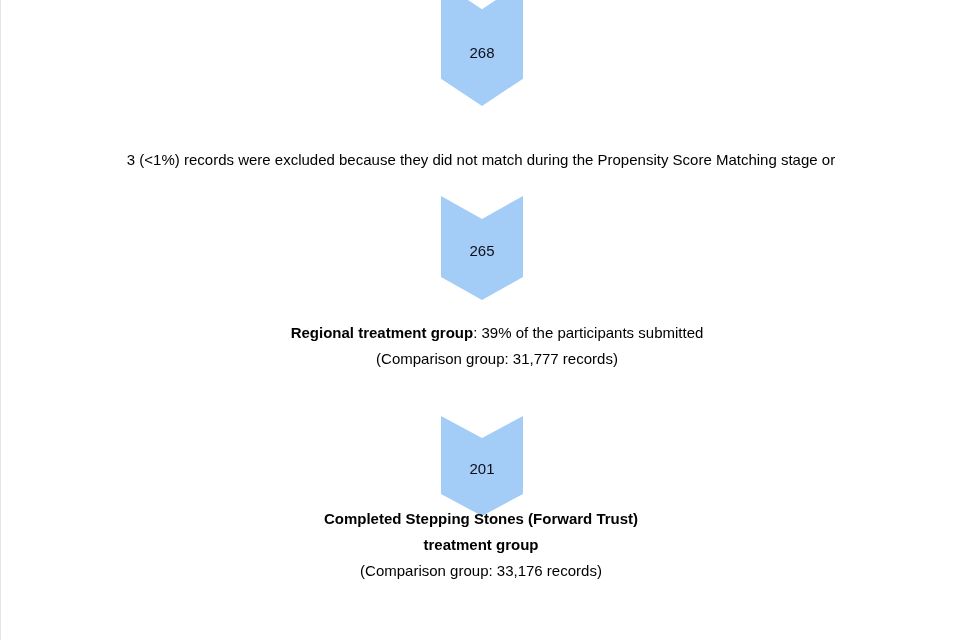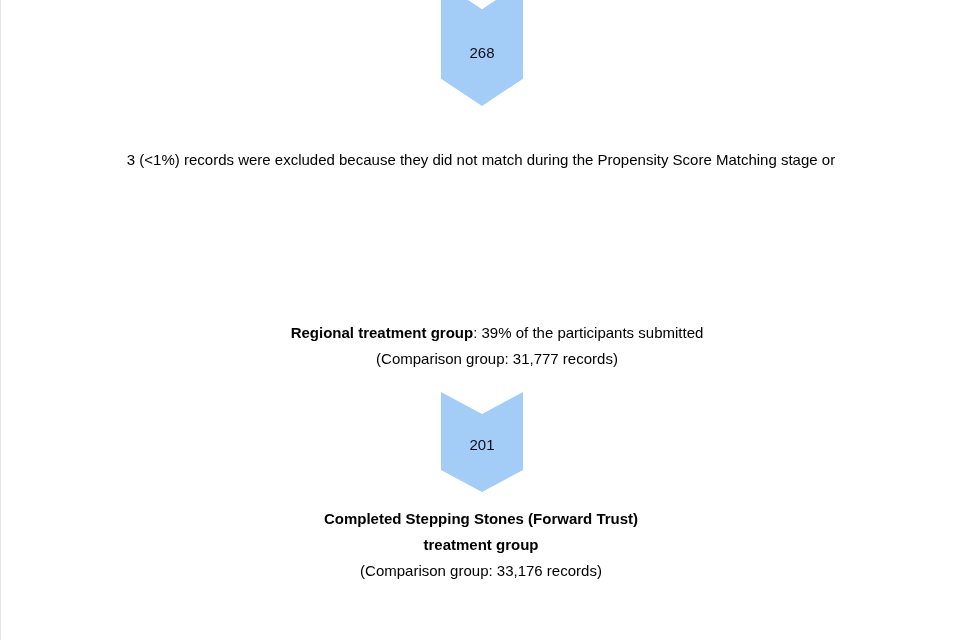--- a/index.html
+++ b/index.html
@@ -51,21 +51,21 @@
   }
   #chevron-1 .chevron-label { transform: translateY(8px); }
 
   #chevron-2 {
     left: 440px;
     top: 196px;
     height: 104px;
   }
   #chevron-3 {
     left: 440px;
-    top: 392px;
+    top: 416px;
     height: 100px;
   }
 
   
   .text-block {
     position: absolute;
     width: 100%;
     text-align: center;
     font-size: 15px;
     line-height: 26px;
@@ -90,20 +90,23 @@
 <div class="flow">
 
   <div class="chevron" id="chevron-1">
     <span class="chevron-label">268</span>
   </div>
 
   <div class="text-block" id="exclusion-note">
     <span class="line">3 (&lt;1%) records were excluded because they did not match during the Propensity Score Matching stage or</span>
   </div>
 
+  <div class="chevron" id="chevron-2">
+    <span class="chevron-label">265</span>
+  </div>
 
   <div class="text-block" id="regional-group-block">
     <span class="line"><span class="bold">Regional treatment group</span><span>: 39% of the participants submitted</span></span>
     <span class="line">(Comparison group: 31,777 records)</span>
   </div>
 
   <div class="chevron" id="chevron-3">
     <span class="chevron-label">201</span>
   </div>
 

